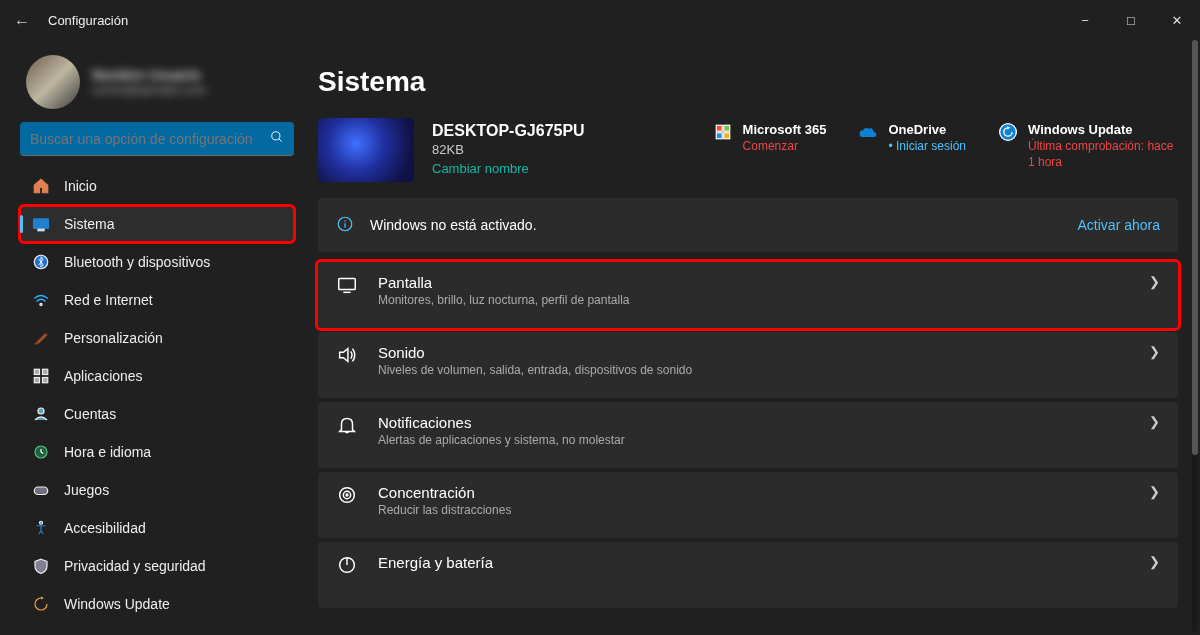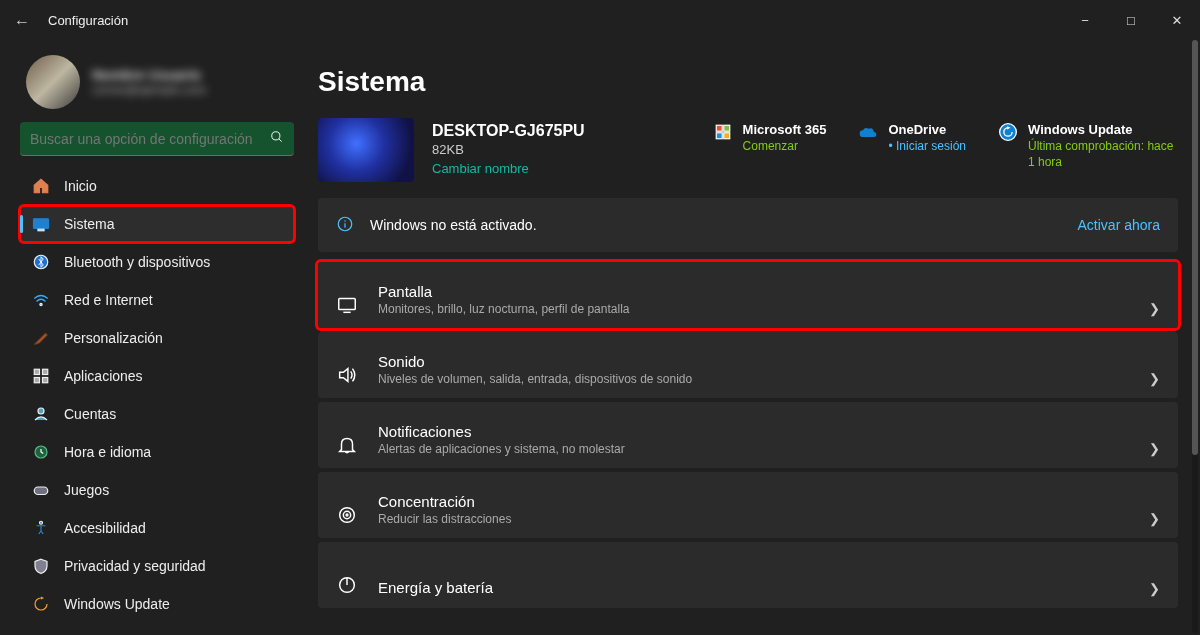--- a/index.html
+++ b/index.html
@@ -62,21 +62,21 @@
   }
   .profile .info .name {
     font-size: 14px; font-weight: 600;
     filter: blur(4px); color: #ccc;
   }
   .profile .info .sub {
     font-size: 12px; color: #aaa; filter: blur(4px);
   }
   .search {
     margin-top: 4px;
-    background: #14532d;
+    background: #0369a1;
     border-bottom: 1px solid #6b6b6b;
     border-radius: 4px;
     height: 34px;
     display: flex;
     align-items: center;
     padding: 0 10px;
     gap: 8px;
   }
   .search input {
     flex: 1;
@@ -137,40 +137,40 @@
     flex-shrink:0;
   }
   .device-info { flex: 0 0 190px; padding-top: 4px; }
   .device-info .dname { font-size: 16px; font-weight: 600; }
   .device-info .dsize { font-size: 13px; color: #ccc; margin-top: 2px;}
   .device-info .dlink { font-size: 13px; color: #14b8a6; margin-top: 4px;}
   .cloud-row { display: flex; gap: 32px; margin-left: auto; padding-top:4px;}
   .cloud-item { display: flex; gap: 10px; font-size: 12px; max-width: 180px; }
   .cloud-item .ci { width: 20px; height: 20px; flex-shrink:0; display:flex;align-items:center;justify-content:center; }
   .cloud-item .ct { font-weight: 600; font-size: 13px; color: #fff; }
-  .cloud-item .cs { color: #84cc16; font-size: 12px; margin-top: 2px; line-height: 1.3;}
+  .cloud-item .cs { color: #ef4444; font-size: 12px; margin-top: 2px; line-height: 1.3;}
   .cloud-item .cs.link::before { content:'• '; color:#4cc2ff;}
   .cloud-item .cs.link { color:#4cc2ff;}
   .banner {
     background: #2b2b2b;
     border-radius: 4px;
     height: 54px;
     display: flex;
     align-items: center;
     padding: 0 18px;
     margin: 16px 0 10px 0;
     gap: 16px;
   }
   .banner .msg { font-size: 14px; }
   .banner .act { margin-left: auto; color: #4cc2ff; font-size: 14px;}
   .setting-card {
     background: #2b2b2b;
     border-radius: 4px;
     display: flex;
-    align-items: flex-end;
+    align-items: flex-start;
     padding: 12px 18px;
     margin-bottom: 4px;
     gap: 20px;
     min-height: 66px;
     position: relative;
   }
   .setting-card.highlight::after {
     content:'';
     position:absolute;
     inset:-3px;

